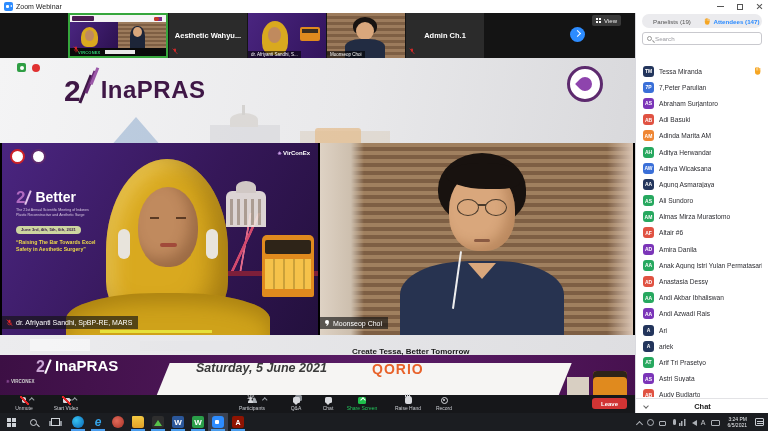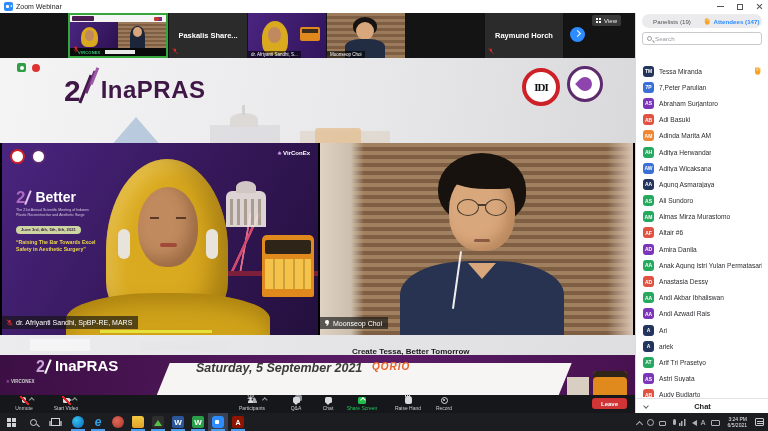--- a/index.html
+++ b/index.html
@@ -187,22 +187,22 @@
   .sb-ghost { position:absolute; top:0; left:0; width:100%; height:20px; opacity:.5;
               background:linear-gradient(#fff,#fff) 30px 4px/60px 12px no-repeat,
                          linear-gradient(#e6e6e9,#e6e6e9) 140px 6px/90px 10px no-repeat; }
   .sb-purple { position:absolute; top:20px; left:0; width:635px; height:58px;
                background:linear-gradient(95deg,#3c0f44 0%,#5a1c66 60%,#47114f 100%); }
   .sb-white { position:absolute; top:8px; left:158px; width:402px; height:58px; background:#f6f5f3;
               transform:skewX(-22deg); }
   .sb-date { position:absolute; left:196px; top:26px; font-size:12.5px; font-weight:bold; font-style:italic;
              color:#3a3a3a; z-index:2; }
   .sb-slogan { position:absolute; left:352px; top:12px; font-size:8px; font-weight:bold; color:#1a1a1a; z-index:2; }
-  .sb-sponsor { position:absolute; left:372px; top:26px; font-size:10px; font-weight:bold; color:#e8622a;
-                letter-spacing:1px; z-index:2;font-style:italic; }
+  .sb-sponsor { position:absolute; left:372px; top:26px; font-size:14px; font-weight:bold; color:#e8622a;
+                letter-spacing:1px; z-index:2; }
   .sb-logo { position:absolute; left:36px; top:22px; display:flex; align-items:flex-end; z-index:2; }
   .sb-logo .s2 { font-size:16px; font-weight:bold; color:#c9a6d4; line-height:14px; }
   .sb-logo .slash { width:8px; height:15px; position:relative; }
   .sb-logo .slash i { position:absolute; left:2px; width:1.5px; height:15px; background:#fff; transform:rotate(22deg); }
   .sb-logo .stxt { font-size:15px; font-weight:bold; color:#fff; margin-left:2px; }
   .sb-vcx { position:absolute; left:6px; top:44px; color:#cfcfcf; font-size:4.5px; font-weight:bold; z-index:2; }
   .sb-vcx::before { content:"✳ "; color:#9b59a8; }
   .sb-city { position:absolute; right:0; top:8px; width:74px; height:58px; z-index:1; }
   .sb-city::before { content:""; position:absolute; right:8px; top:8px; width:34px; height:30px;
                      background:#e08a1e; border-radius:4px; box-shadow:inset 0 6px 0 #2e2418; }
@@ -352,21 +352,21 @@
       </div>
       <svg class="mic-red" viewBox="0 0 10 12" width="6" height="7">
         <rect x="3.4" y="1" width="3.2" height="5.5" rx="1.6" fill="#e02828"></rect>
         <path d="M2 5.5 a3 3.2 0 0 0 6 0" fill="none" stroke="#e02828" stroke-width="1"></path>
         <line x1="5" y1="9" x2="5" y2="11" stroke="#e02828" stroke-width="1"></line>
         <line x1="1" y1="1" x2="9" y2="10" stroke="#e02828" stroke-width="1.3"></line>
       </svg>
     </div>
 
     <div class="tile tile-name" id="tile-paskalis">
-      <span>Paskalis  Share...</span>
+      <span>Aesthetic  Wahyu...</span>
       <svg class="mic-red" viewBox="0 0 10 12" width="6" height="7">
         <rect x="3.4" y="1" width="3.2" height="5.5" rx="1.6" fill="#e02828"></rect>
           <line x1="1" y1="1" x2="9" y2="10" stroke="#e02828" stroke-width="1.3"></line>
       </svg>
     </div>
 
     <div class="tile" id="tile-afriyanti">
       <div class="mini-hijab"></div>
       <div class="mini-face"></div>
       <div class="mini-bus"></div>
@@ -377,28 +377,28 @@
 
     <div class="tile" id="tile-moonseop">
       <div class="mini-hair"></div>
       <div class="mini-face2"></div>
       <div class="mini-torso"></div>
       <div class="vlabel">
         <span>Moonseop Choi</span>
       </div>
     </div>
 
-
-    <div class="tile tile-name" id="tile-raymund">
-      <span>Raymund Horch</span>
+    <div class="tile tile-name" id="tile-admin">
+      <span>Admin Ch.1</span>
       <svg class="mic-red" viewBox="0 0 10 12" width="6" height="7">
         <rect x="3.4" y="1" width="3.2" height="5.5" rx="1.6" fill="#e02828"></rect>
           <line x1="1" y1="1" x2="9" y2="10" stroke="#e02828" stroke-width="1.3"></line>
       </svg>
     </div>
+
 
     <div id="strip-next"></div>
     <div id="view-btn">
       <div class="grid-ico"></div>
       <span>View</span>
     </div>
   </div>
 
   <div id="main">
 
@@ -416,23 +416,20 @@
           </span>
         <span class="brand-txt">InaPRAS</span>
       </div>
       <div class="skyline">
         <div class="sk-tri"></div>
           <div class="sk-b1"></div>
           <div class="sk-dome"></div>
         <div class="sk-spire"></div>
           <div class="sk-b2"></div>
           <div class="sk-bus"></div>
-      </div>
-      <div class="logo-idi">
-        <b>IDI</b>
       </div>
       <div class="logo-assoc"></div>
     </div>
 
     <div id="videos">
 
       <div id="vid-left">
         <div class="lv-logo1"></div>
         <div class="lv-logo2"></div>
         <div class="lv-vcx">VirConEx</div>
@@ -503,21 +500,21 @@
         <div class="sb-city"></div>
       </div>
       <div class="sb-logo">
         <span class="s2">2</span>
         <span class="slash">
             <i></i>
           </span>
         <span class="stxt">InaPRAS</span>
       </div>
       <div class="sb-vcx">VIRCONEX</div>
-      <div class="sb-date">Saturday, 5 September 2021</div>
+      <div class="sb-date">Saturday, 5 June 2021</div>
       <div class="sb-slogan">Create Tessa, Better Tomorrow</div>
       <div class="sb-sponsor">QORIO</div>
     </div>
   </div>
 
   <div id="toolbar">
     <div class="tb-btn" style="left:4px;">
       <div class="tb-ico">
           <div class="ico-mic"></div>
           <div class="caret"></div>

